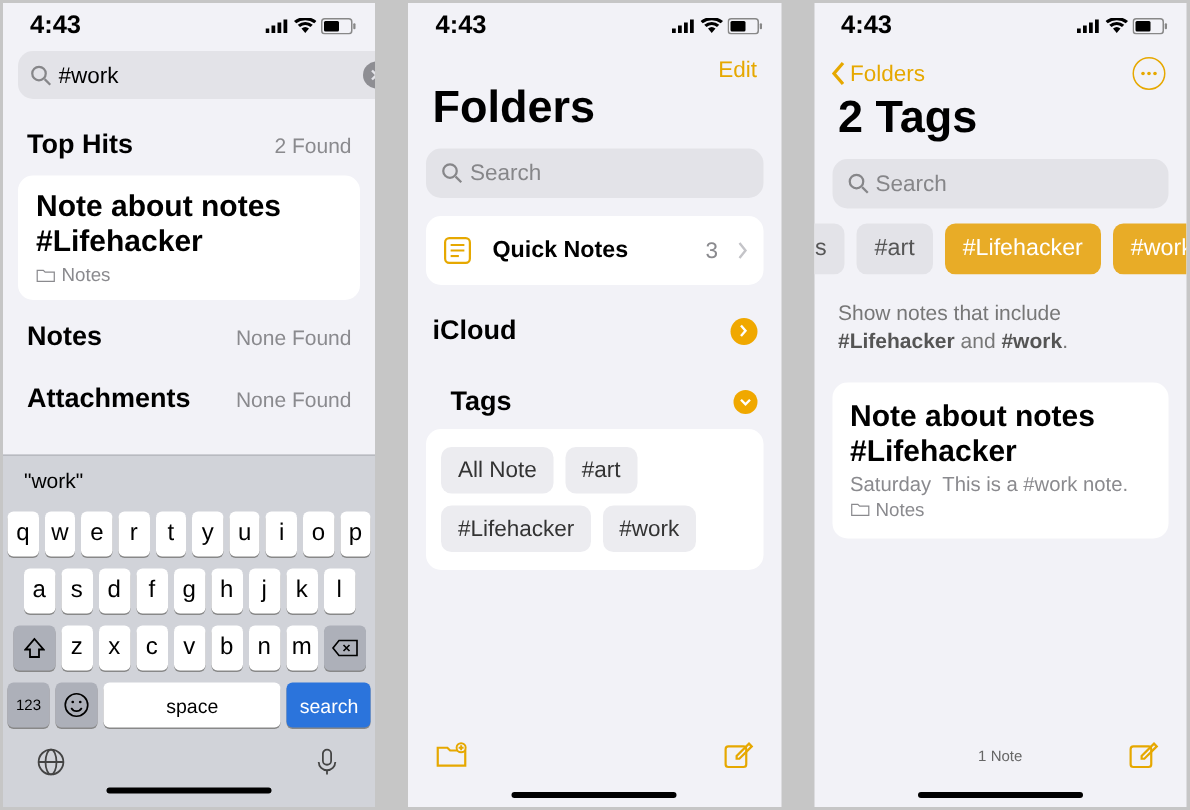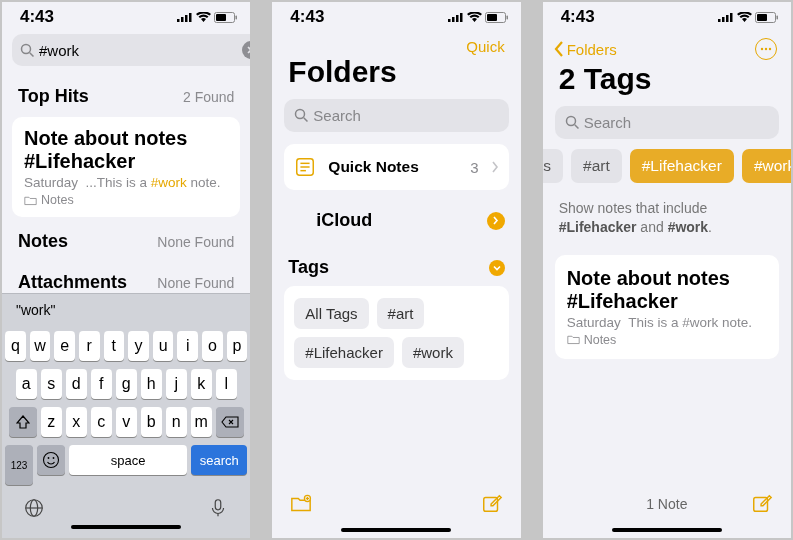--- a/index.html
+++ b/index.html
@@ -24,61 +24,61 @@
   .highlight { color: #e6a800; }
   .card-footer { font-size: 12.5px; color: #8a8a8e; margin-top: 3px; display: flex; align-items: center; gap: 4px; }
   .folder-sm { width: 13px; height: 11px; stroke: #8a8a8e; fill: none; }
   .kb-suggest { background: #d1d3d9; height: 33px; display: flex; align-items: center; padding: 0 14px; font-size: 14px; border-top: 1px solid #b8bac0; }
   .keyboard { background: #d1d3d9; padding: 5px 3px 3px 3px; }
   .krow { display: flex; justify-content: center; gap: 4px; margin-bottom: 8px; }
   .key { background: #fff; width: 21px; height: 30px; border-radius: 4px; box-shadow: 0 1px 0 #888; display: flex; align-items: center; justify-content: center; font-size: 16px; }
   .key-fn { background: #adb0b9; width: 28px; }
   .key-del { background: #adb0b9; width: 28px; }
   .krow-bottom { display: flex; gap: 4px; margin-bottom: 6px; }
-  .key-123 { background: #adb0b9; width: 28px; height: 40px; border-radius: 4px; box-shadow: 0 1px 0 #888; display: flex; align-items: center; justify-content: center; font-size: 10px; }
+  .key-123 { background: #adb0b9; width: 28px; height: 30px; border-radius: 4px; box-shadow: 0 1px 0 #888; display: flex; align-items: center; justify-content: center; font-size: 10px; }
   .key-emoji { background: #adb0b9; width: 28px; height: 30px; border-radius: 4px; box-shadow: 0 1px 0 #888; display: flex; align-items: center; justify-content: center; }
   .key-space { background: #fff; flex: 1; height: 30px; border-radius: 4px; box-shadow: 0 1px 0 #888; display: flex; align-items: center; justify-content: center; font-size: 13px; }
   .key-search { background: #2b74dc; color: #fff; width: 56px; height: 30px; border-radius: 4px; box-shadow: 0 1px 0 #888; display: flex; align-items: center; justify-content: center; font-size: 13px; }
   .kb-bottom { display: flex; justify-content: space-between; padding: 6px 18px 2px 18px; }
   .globe, .mic { width: 22px; height: 22px; color: #444; }
   .home-ind { width: 110px; height: 4px; background: #000; border-radius: 2px; margin: 4px auto 6px auto; }
   .s1-body { flex: 1; overflow: hidden; }
   
   .s2-edit { display: flex; justify-content: flex-end; padding: 10px 16px 0 16px; font-size: 15px; }
   .h1 { font-size: 30px; font-weight: 800; padding: 0 16px 10px 16px; }
   .searchbox2 { background: #e3e3e8; border-radius: 10px; height: 33px; display: flex; align-items: center; padding: 0 10px; margin: 0 12px; }
   .list-card { background: #fff; border-radius: 10px; margin: 12px 12px 0 12px; padding: 12px 10px; display: flex; align-items: center; gap: 12px; }
   .note-icon { width: 22px; height: 22px; color: #e6a800; }
   .list-label { flex: 1; font-size: 15.5px; font-weight: bold; }
   .list-count { color: #8a8a8e; font-size: 15px; }
   .chev-sm { width: 8px; height: 12px; color: #c4c4c8; }
-  .acct-row { display: flex; justify-content: space-between; align-items: center; padding: 20px 16px 8px 16px; margin-left: 28px; }
+  .acct-row { display: flex; justify-content: space-between; align-items: center; padding: 20px 16px 8px 16px; }
   .acct-title { font-size: 18px; font-weight: 700; }
   .circ-chev { width: 18px; height: 18px; background: #f0a800; color: #fff; border-radius: 50%; display: flex; align-items: center; justify-content: center; font-size: 10px; }
-  .tags-row { display: flex; justify-content: space-between; align-items: center; padding: 18px 16px 8px 16px; }
+  .tags-row { display: flex; justify-content: space-between; align-items: center; padding: 18px 16px 8px 28px; }
   .tags-title { font-size: 18px; font-weight: 700; }
   .circ-up { width: 16px; height: 16px; background: #f0a800; color: #fff; border-radius: 50%; display: flex; align-items: center; justify-content: center; }
   .tag-cloud { background: #fff; border-radius: 10px; margin: 0 12px; padding: 12px 10px; display: flex; flex-wrap: wrap; gap: 8px; }
   .tag-chip { background: #ececf0; border-radius: 7px; padding: 7px 11px; font-size: 15px; color: #333; }
   .s2-toolbar { display: flex; justify-content: space-between; padding: 0 18px 6px 18px; align-items: center; height: 34px; }
   .tb-icon { width: 22px; height: 22px; color: #e6a800; }
   .spacer-flex { flex: 1; }
   
   .s3-top { display: flex; justify-content: space-between; align-items: center; padding: 10px 14px 2px 10px; }
   .back { display: flex; align-items: center; gap: 2px; font-size: 15px; }
   .back-chev { width: 12px; height: 16px; }
   .more-circ { width: 22px; height: 22px; border: 1.8px solid #e6a800; border-radius: 50%; display: flex; align-items: center; justify-content: center; color: #e6a800; font-size: 11px; letter-spacing: 1px; }
   .tag-strip { display: flex; gap: 8px; padding: 10px 0 0 0; margin-left: -20px; overflow: hidden; }
   .tag-chip-on { background: #e8ac27; color: #fff; border-radius: 7px; padding: 8px 12px; font-size: 15.5px; font-weight: 500; flex-shrink: 0; }
   .tag-chip-off { background: #e3e3e8; color: #555; border-radius: 7px; padding: 8px 12px; font-size: 15.5px; flex-shrink: 0; }
   .desc { font-size: 14px; color: #777; padding: 16px 16px 6px 16px; line-height: 1.35; }
   .desc b { color: #555; font-weight: 600; }
   .card2 { background: #fff; border-radius: 10px; margin: 12px 12px 0 12px; padding: 12px 12px; }
   .s3-toolbar { display: flex; justify-content: space-between; align-items: center; padding: 0 18px 6px 18px; height: 34px; }
-  .note-count { font-size: 14px; color: #666; }
+  .note-count { font-size: 10px; color: #666; }
 </style>
 </head>
 <body>
 
 <div class="phone">
   <div class="status-bar">
     <span>4:43</span>
     <span class="status-right">
       <svg width="16" height="10" viewBox="0 0 16 10">
           <rect x="0" y="7" width="2.5" height="3" fill="#000"></rect>
@@ -113,23 +113,20 @@
 
   </div>
 
   <div class="s1-body">
     <div class="section-row">
       <span class="section-title">Top Hits</span>
       <span class="section-sub">2 Found</span>
     </div>
     <div class="card">
       <div class="card-title">Note about notes #Lifehacker</div>
-      <div class="card-body">
-        <span>Saturday</span>&nbsp;&nbsp;<span>...This is a </span><span class="highlight">#work</span><span> note.</span>
-      </div>
       <div class="card-footer">
         <svg class="folder-sm" viewBox="0 0 16 12">
             <path d="M1 2 L6 2 L7.5 3.5 L15 3.5 L15 11 L1 11 Z" stroke-width="1"></path>
           </svg>
         <span>Notes</span>
       </div>
     </div>
     <div class="section-row">
       <span class="section-title">Notes</span>
       <span class="section-sub">None Found</span>
@@ -224,21 +221,21 @@
           <path d="M7.5 10 L5 7 A4 4 0 0 1 10 7 Z M2.5 4.5 A8 8 0 0 1 12.5 4.5 L11 6 A6 6 0 0 0 4 6 Z M0 2 A12 12 0 0 1 15 2 L13.5 3.5 A10 10 0 0 0 1.5 3.5 Z" fill="#000"></path>
         </svg>
       <svg width="24" height="11" viewBox="0 0 24 11">
           <rect x="0.5" y="0.5" width="20" height="10" rx="2" fill="none" stroke="#888" stroke-width="1"></rect>
           <rect x="2" y="2" width="10" height="7" rx="1" fill="#000"></rect>
           <rect x="21.5" y="3.5" width="1.5" height="4" rx="0.7" fill="#888"></rect>
         </svg>
     </span>
   </div>
   <div class="s2-edit">
-    <span class="accent">Quick</span>
+    <span class="accent">Edit</span>
   </div>
   <div class="h1">Folders</div>
   <div class="searchbox2">
     <svg class="mag" viewBox="0 0 20 20">
         <circle cx="8" cy="8" r="6" fill="none" stroke="currentColor" stroke-width="2"></circle>
         <line x1="13" y1="13" x2="18" y2="18" stroke="currentColor" stroke-width="2"></line>
       </svg>
     <input class="search-input" placeholder="Search" style="">
   </div>
   <div class="list-card">
@@ -264,21 +261,21 @@
   </div>
   <div class="tags-row">
     <span class="tags-title">Tags</span>
     <span class="circ-up">
       <svg width="8" height="6" viewBox="0 0 8 6">
           <path d="M1 1.5 L4 4.5 L7 1.5" fill="none" stroke="#fff" stroke-width="1.6"></path>
         </svg>
     </span>
   </div>
   <div class="tag-cloud" id="tagcloud2">
-      <div class="tag-chip">All Tags</div>
+      <div class="tag-chip">All Note</div>
       <div class="tag-chip">#art</div>
       <div class="tag-chip">#Lifehacker</div>
       <div class="tag-chip">#work</div>
     </div>
   <div class="spacer-flex"></div>
   <div class="s2-toolbar">
     <svg class="tb-icon" viewBox="0 0 24 24">
         <path d="M2 6 L9 6 L11 8 L22 8 L22 19 L2 19 Z" fill="none" stroke="currentColor" stroke-width="1.6"></path>
         <circle cx="19" cy="6" r="3.3" fill="#f2f2f7" stroke="currentColor" stroke-width="1.4"></circle>
         <line x1="19" y1="4.2" x2="19" y2="7.8" stroke="currentColor" stroke-width="1.4"></line>

